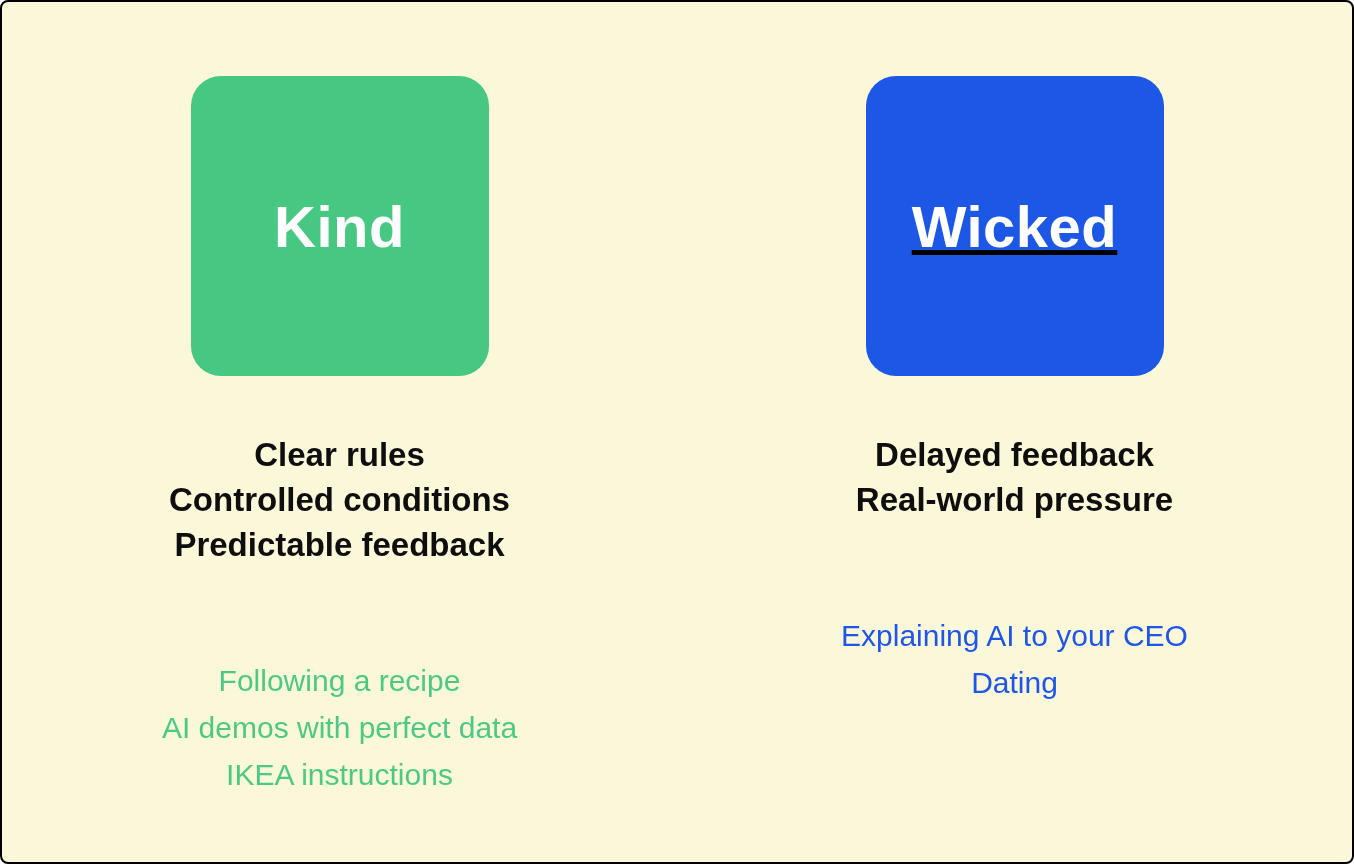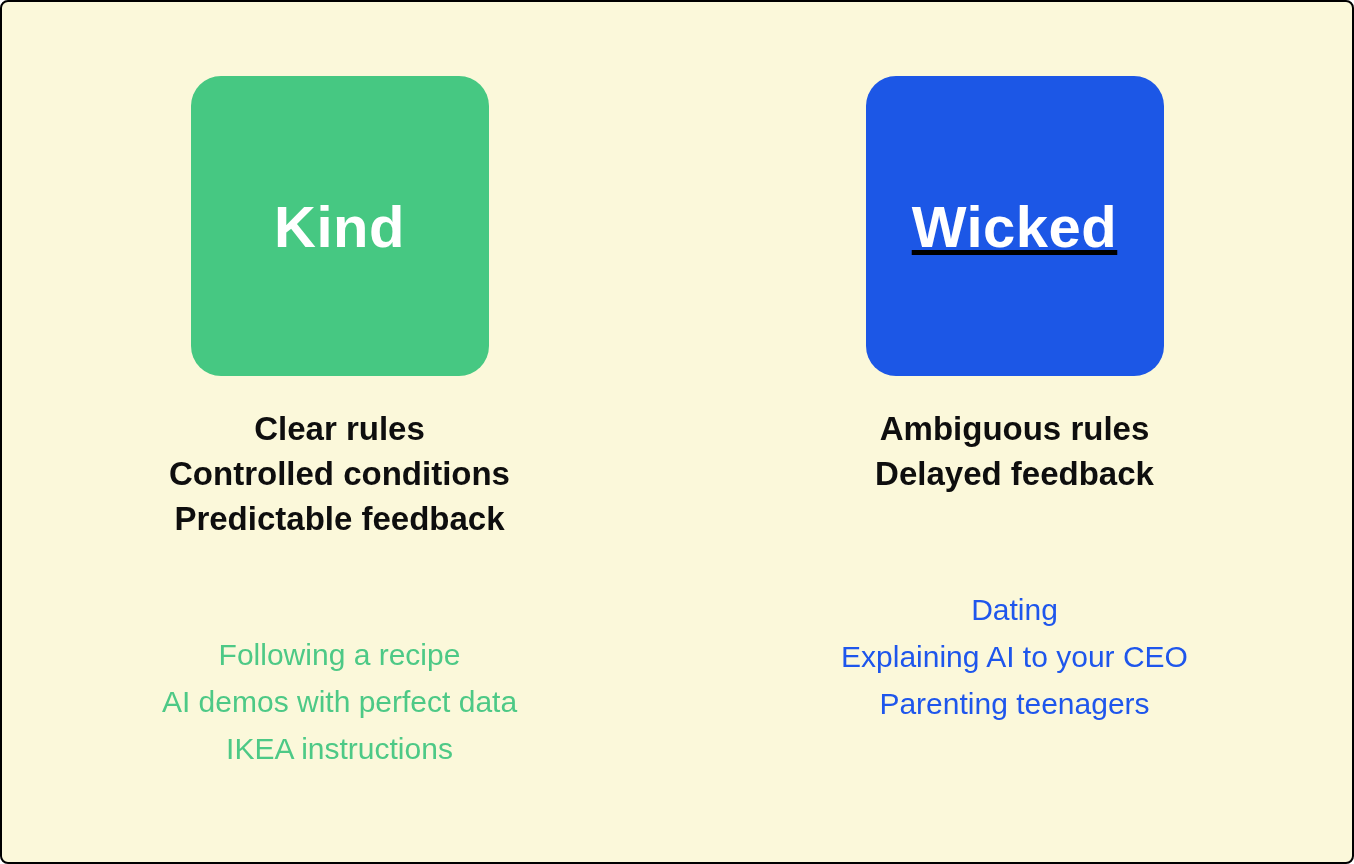--- a/index.html
+++ b/index.html
@@ -36,21 +36,21 @@
     justify-content: center;
     flex: 0 0 auto;
   }
   .card-label {
     color: #FFFFFF;
     font-size: 58px;
     font-weight: bold;
     letter-spacing: 0.5px;
   }
   .traits {
-    margin-top: 30px;
+    margin-top: 56px;
     text-align: center;
     color: #0E0E0E;
     font-size: 33px;
     font-weight: bold;
     line-height: 45px;
     white-space: nowrap;
   }
   .examples {
     margin-top: 90px;
     text-align: center;
@@ -79,23 +79,22 @@
       <div>AI demos with perfect data</div>
       <div>IKEA instructions</div>
     </div>
   </div>
 
   <div class="column">
     <div class="card" style="background: rgb(28, 87, 230); text-decoration: underline;">
       <span class="card-label" style="color: rgb(255, 255, 255);">Wicked</span>
     </div>
     <div class="traits">
-      <div>Ambiguous rules</div>
       <div>Delayed feedback</div>
+      <div>Real-world pressure</div>
     </div>
     <div class="examples" style="color: rgb(30, 86, 236);">
+      <div>Explaining AI to your CEO</div>
       <div>Dating</div>
-      <div>Explaining AI to your CEO</div>
-      <div>Parenting teenagers</div>
     </div>
   </div>
 
 </div>
 
 </body></html>

